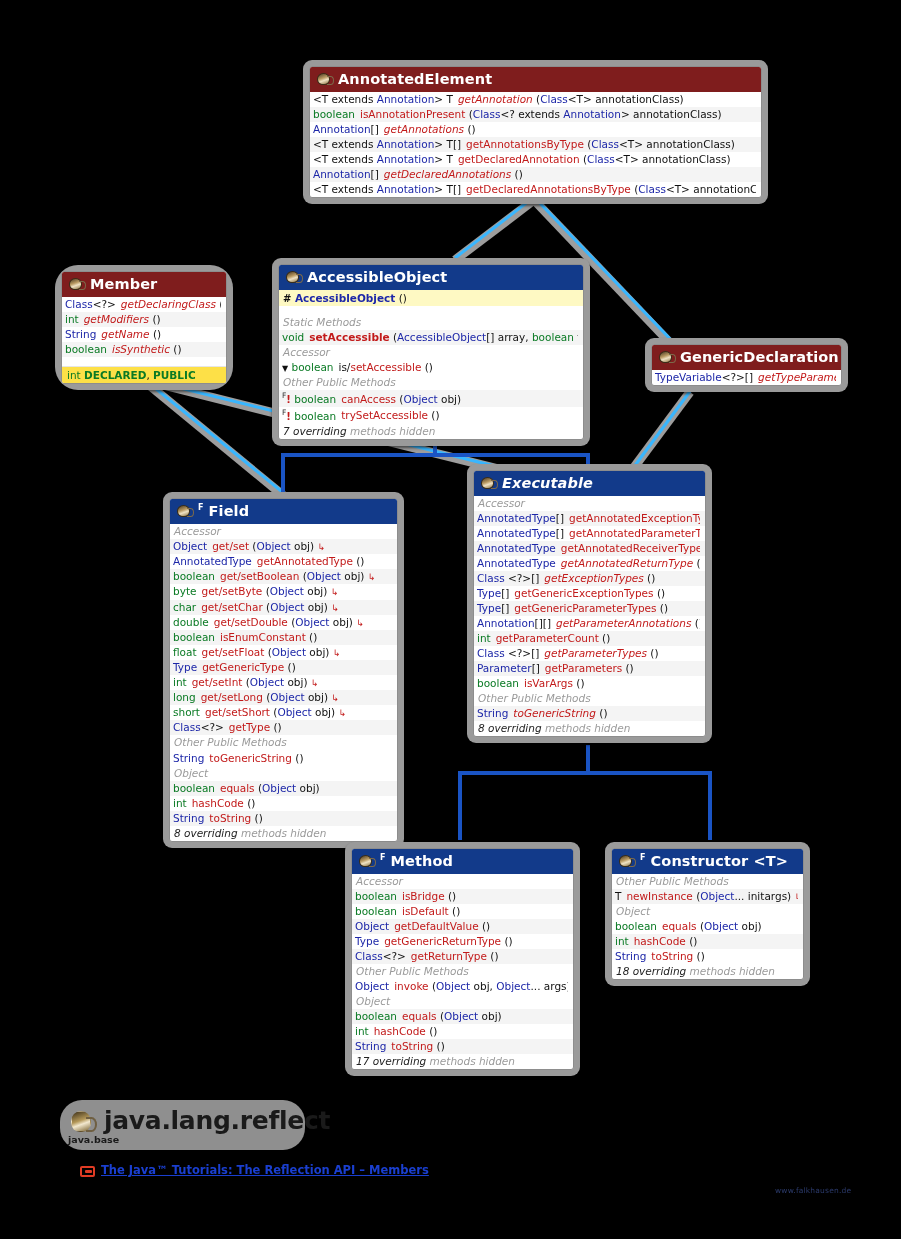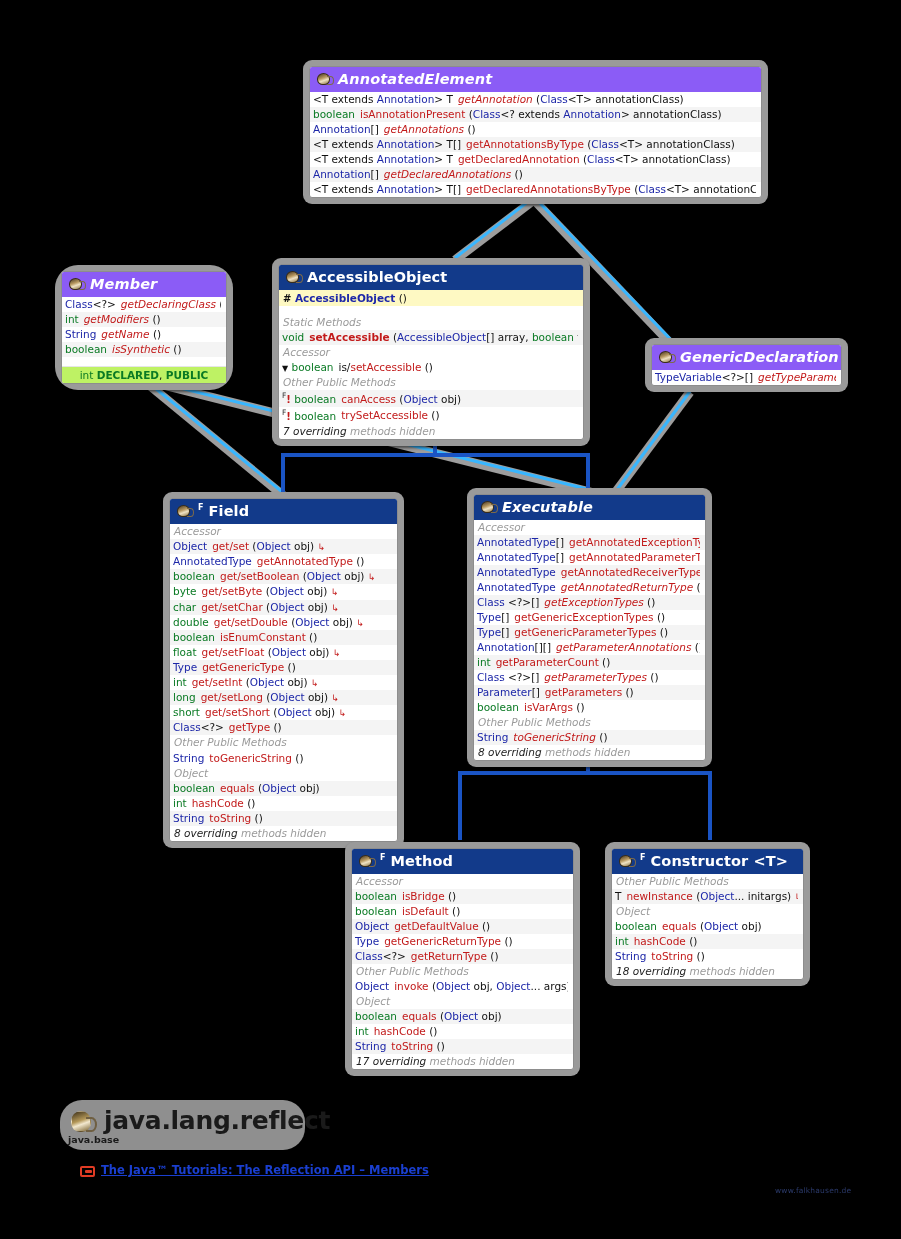--- a/index.html
+++ b/index.html
@@ -9,21 +9,21 @@
   svg#wires{position:absolute;left:0;top:0;width:901px;height:1239px;}
 
   
   .uml{position:absolute;border-radius:9px;background:#9a9a9a;
        padding:6px;box-sizing:border-box;
        box-shadow:0 2px 3px rgba(0,0,0,.55);}
   .uml > .inner{background:#fff;border-radius:3px;overflow:hidden;
        border:1px solid #8d8d8d;}
   .hdr{display:flex;align-items:center;gap:4px;padding:4px 6px 5px 7px;
        color:#fff;font-weight:bold;font-size:14.5px;letter-spacing:.1px;}
-  .hdr.iface{background:#8b5cf6;font-style:italic;}
+  .hdr.iface{background:#7f1d1d;}
   .hdr.cls{background:#123a8a;}
   .hdr .nm{white-space:nowrap;}
   .hdr .fin{font-size:8px;font-weight:bold;vertical-align:super;
             margin-right:1px;position:relative;top:-4px;}
 
   
   .cup{width:17px;height:15px;position:relative;flex:0 0 auto;}
   .cup i{position:absolute;left:0;top:1px;width:13px;height:12px;
          border-radius:50% 50% 45% 45%;
          background:linear-gradient(160deg,#4a3a22 0%,#b99a62 42%,#efe2c4 62%,#8c7340 100%);
@@ -35,22 +35,22 @@
   .rows{font-size:10.5px;line-height:1.24;}
   .row{display:flex;padding:1px 5px 1px 3px;align-items:baseline;}
   .row.z{background:#f4f4f4;}
   .row .lt{flex:0 0 auto;text-align:right;padding-right:5px;white-space:nowrap;}
   .row .rt{flex:1 1 auto;text-align:left;white-space:nowrap;overflow:hidden;}
   .sec{font-style:italic;color:#9a9a9a;font-size:10.5px;padding:1px 5px 1px 4px;}
   .hid{font-style:italic;font-size:10.5px;padding:1px 5px 2px 4px;color:#9a9a9a;}
   .hid b{font-style:italic;color:#222;font-weight:normal;}
   .ctor{background:#fef9c3;padding:2px 5px 2px 4px;font-size:10.5px;
         white-space:nowrap;}
-  .consts{background:#bef264;padding:2px 5px 2px 5px;font-size:10.5px;
-        white-space:nowrap;border-top:1px solid #e6e6e6;text-align:center;}
+  .consts{background:#fde047;padding:2px 5px 2px 5px;font-size:10.5px;
+        white-space:nowrap;border-top:1px solid #e6e6e6;}
   .gap{height:9px;}
 
   
   .t-type{color:#1d27a8;}
   .t-prim{color:#0a7a24;}
   .t-m{color:#c21a1a;}
   .t-mi{color:#c21a1a;font-style:italic;}
   .t-mb{color:#c21a1a;font-weight:bold;}
   .t-g{color:#111;}
   .t-const{color:#0a7a24;font-weight:bold;}
@@ -324,21 +324,21 @@
           </div>
           <div class="row z">
             <span class="lt"><span class="t-type">String</span></span>
             <span class="rt"><span class="t-m">toString</span><span class="t-g"> ()</span></span>
           </div>
         </div>
       <div class="hid"><b>8 overriding</b> methods hidden</div>
     </div>
   </div>
 
-  <div class="uml" style="left:467px;top:488px;width:245px;">
+  <div class="uml" style="left:467px;top:464px;width:245px;">
     <div class="inner">
       <div class="hdr cls">
         <span class="cup">
             <i></i>
             <b></b>
           </span>
         <span class="nm" style="font-style:italic">Executable</span>
       </div>
       <div class="rows">
           <div class="sec">Accessor</div>

